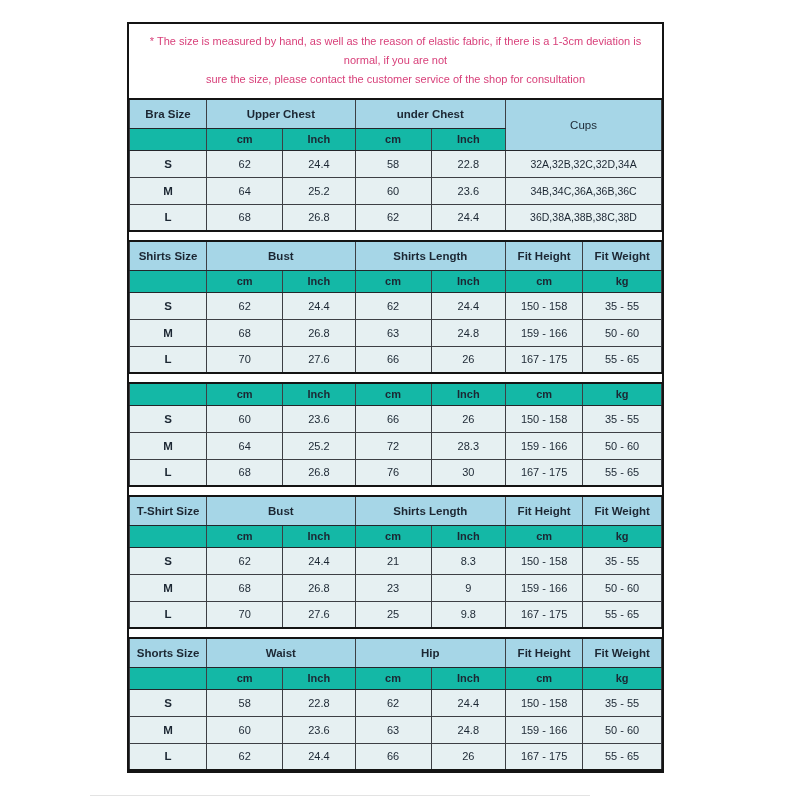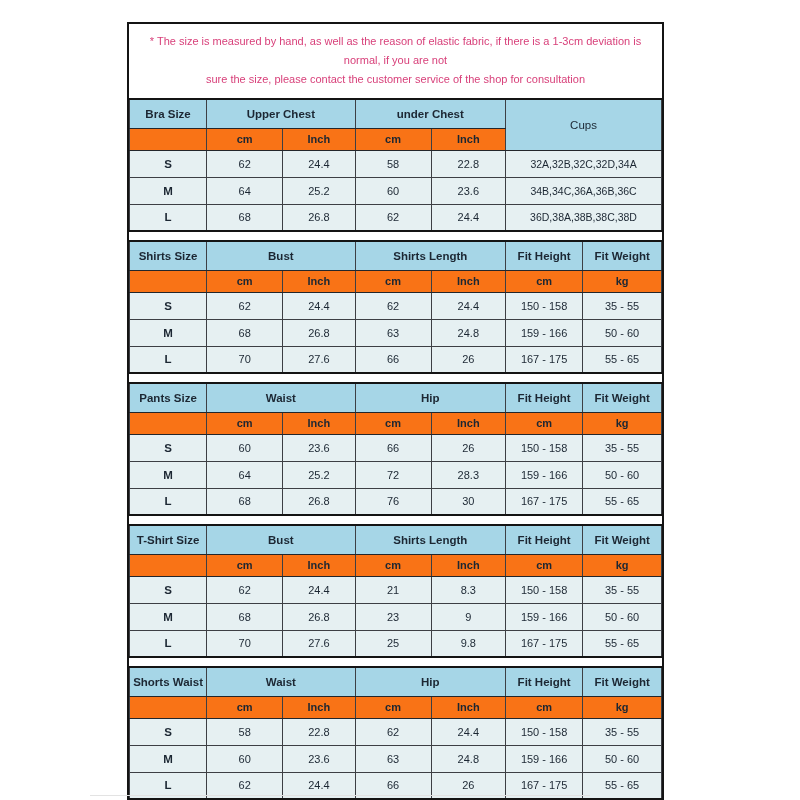--- a/index.html
+++ b/index.html
@@ -42,21 +42,21 @@
   }
   .size-table tr.hdr   { height: 29px; }
   .size-table tr.units { height: 22px; }
   .size-table tr.data  { height: 27px; }
   .hdr th {
     background: #a6d6e7;
     font-size: 11.5px;
     font-weight: bold;
   }
   .units td {
-    background: #f97316;
+    background: #14b8a6;
     font-size: 11px;
     font-weight: bold;
   }
   .units td, .hdr th { border-bottom-color: #23262b; }
   .data td {
     background: #e6f0f2;
     font-size: 11px;
     font-weight: normal;
   }
   .data td.size-cell { font-weight: bold; font-size: 11.5px; }
@@ -195,27 +195,20 @@
     <colgroup>
       <col style="width:14.5%">
         <col style="width:14.3%">
         <col style="width:13.6%">
       <col style="width:14.3%">
         <col style="width:14.0%">
         <col style="width:14.5%">
         <col style="width:14.8%">
     </colgroup>
     <tbody>
-        <tr class="hdr">
-      <th>Pants Size</th>
-      <th colspan="2">Waist</th>
-      <th colspan="2">Hip</th>
-      <th>Fit Height</th>
-      <th>Fit Weight</th>
-    </tr>
     <tr class="units">
       <td></td>
       <td>cm</td>
       <td>Inch</td>
       <td>cm</td>
       <td>Inch</td>
       <td>cm</td>
       <td>kg</td>
     </tr>
     <tr class="data">
@@ -314,21 +307,21 @@
       <col style="width:14.5%">
         <col style="width:14.3%">
         <col style="width:13.6%">
       <col style="width:14.3%">
         <col style="width:14.0%">
         <col style="width:14.5%">
         <col style="width:14.8%">
     </colgroup>
     <tbody>
         <tr class="hdr">
-      <th>Shorts Waist</th>
+      <th>Shorts Size</th>
       <th colspan="2">Waist</th>
       <th colspan="2">Hip</th>
       <th>Fit Height</th>
       <th>Fit Weight</th>
     </tr>
     <tr class="units">
       <td></td>
       <td>cm</td>
       <td>Inch</td>
       <td>cm</td>

